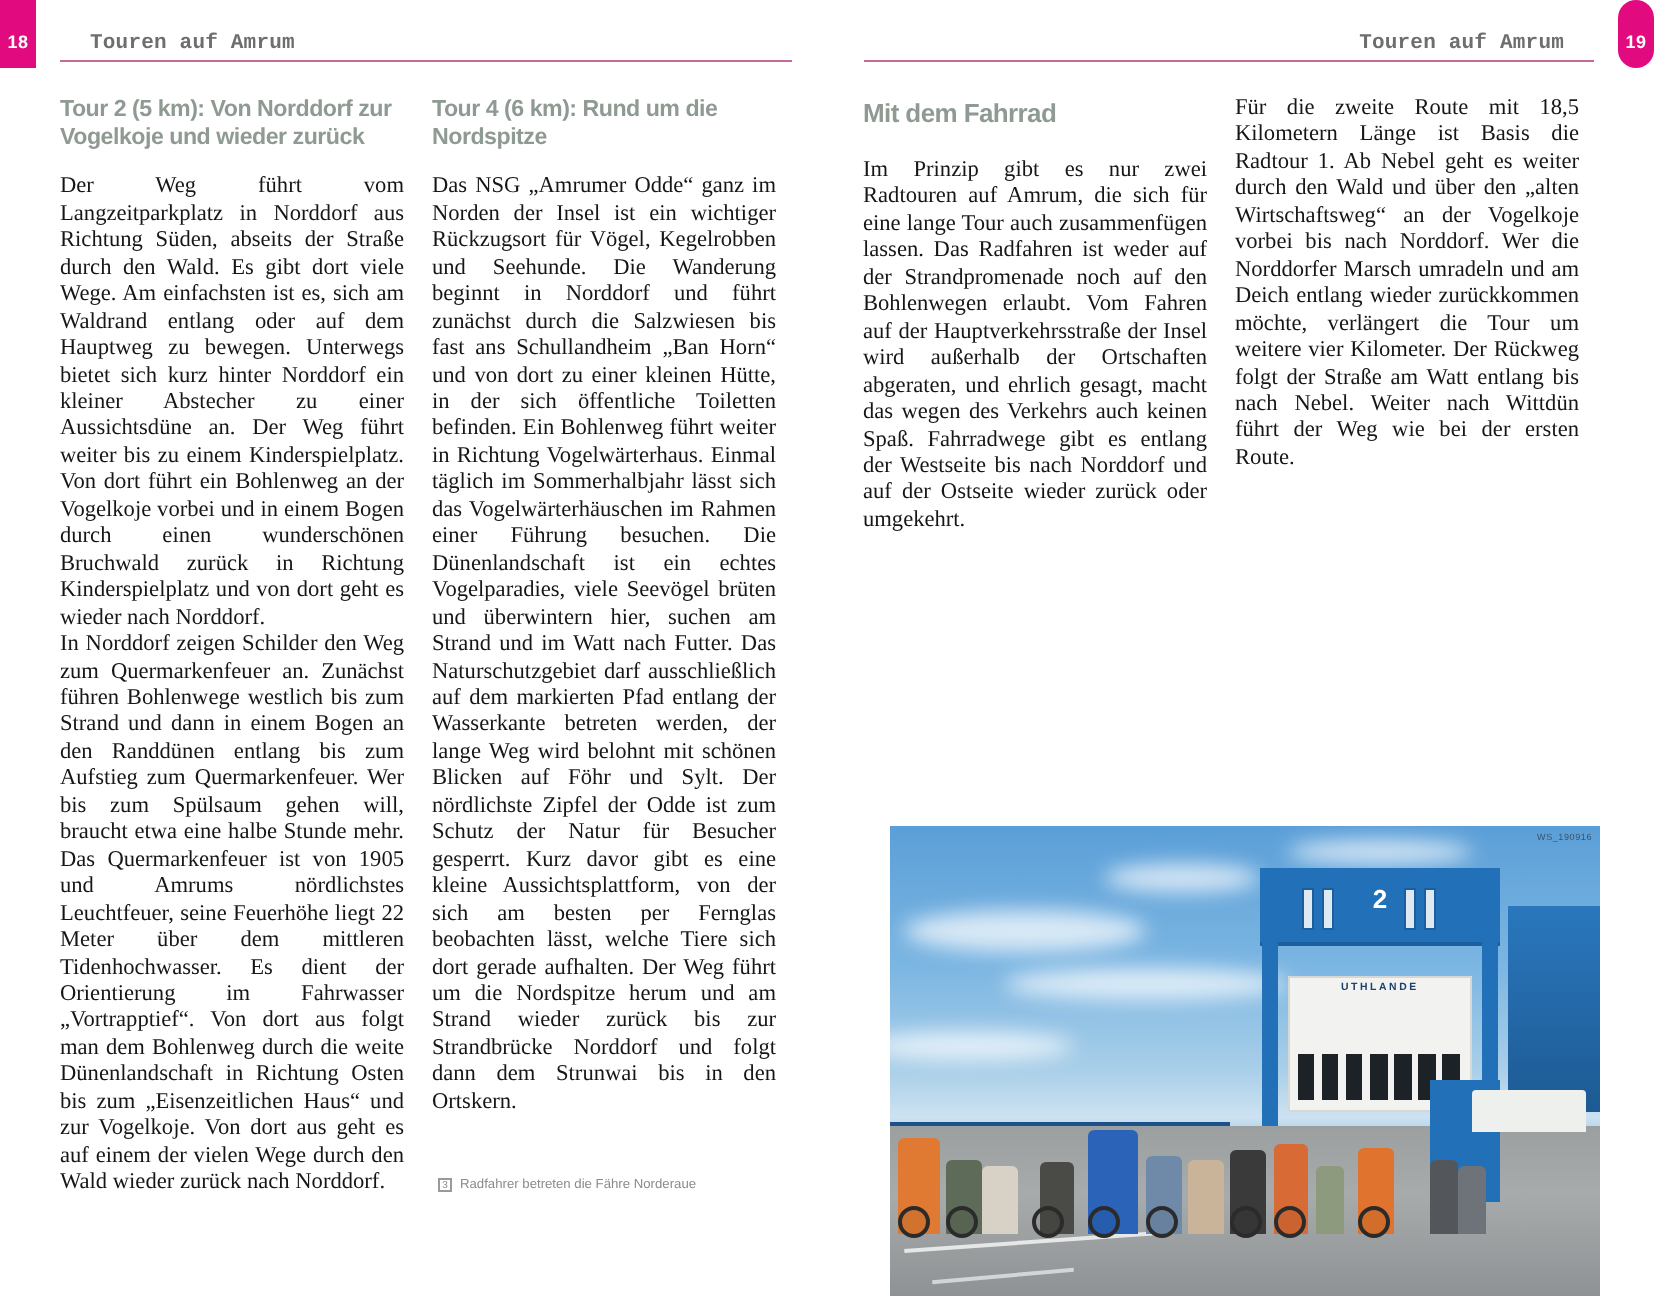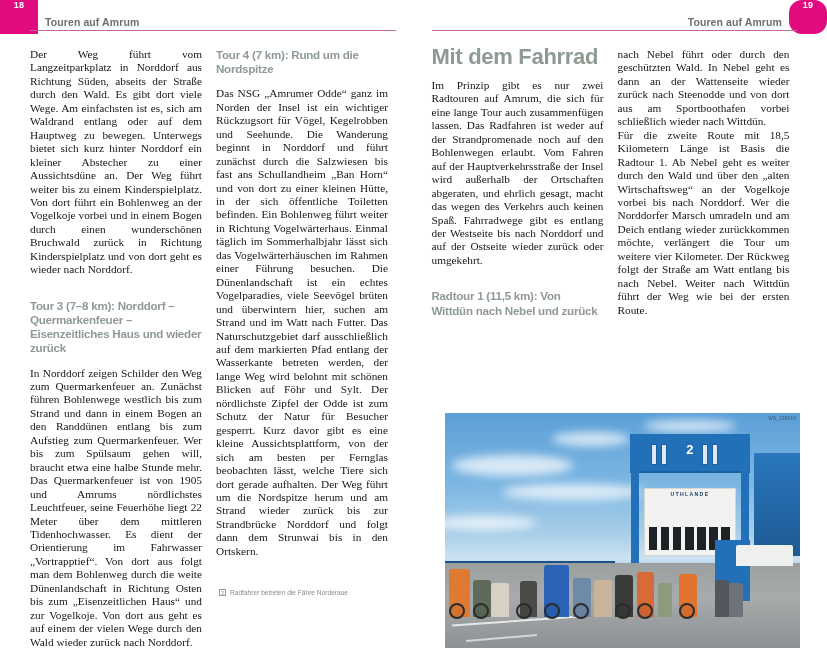--- a/index.html
+++ b/index.html
@@ -18,33 +18,33 @@
   
   .runhead { position: relative; height: 40px; }
   .runhead .rule {
     position: absolute; left: 0; right: 0; bottom: 9px;
     height: 1.2px; background: #c26a9c;
   }
   .page.left .runhead .rule  { left: 30px; right: 18px; }
   .page.right .runhead .rule { left: 18px; right: 30px; }
 
   .pagetab {
-    position: absolute; top: 0; width: 38px; height: 34px;
+    position: absolute; top: 0; width: 18px; height: 34px;
     background: #e10a7e; color: #fff;
     font-family: "Liberation Sans", sans-serif;
     font-weight: bold; font-size: 9px;
     display: flex; align-items: flex-end; justify-content: center;
-    padding-bottom: 24px; letter-spacing: .2px;
+    padding-bottom: 8px; letter-spacing: .2px;
   }
   .page.left  .pagetab { left: 0; }
   .page.right .pagetab { right: 0; border-radius: 13px; }
 
   .runtitle {
     position: absolute; bottom: 12px;
-    font-family: Liberation Sans, sans-serif;
+    font-family: Liberation Mono, monospace;
     font-weight: bold; font-size: 10.5px; color: #6e6e6e;
     letter-spacing: .1px;
   }
   .page.left  .runtitle { left: 45px; }
   .page.right .runtitle { right: 45px; }
 
   
   .cols {
     position: absolute; top: 48px; bottom: 8px;
     display: flex; gap: 14px;
@@ -71,21 +71,21 @@
     line-height: 14.2px;
     color: #8e9a92;
     letter-spacing: -0.25px;
   }
   h3.tourhead.spaced { margin-top: 22px; }
 
   h2.sectionhead {
     margin: 0 0 13px 0;
     font-family: "Liberation Sans", sans-serif;
     font-weight: bold;
-    font-size: 22px;
+    font-size: 13px;
     line-height: 18px;
     color: #8e9a92;
     letter-spacing: -0.3px;
   }
 
   
   .photo-wrap {
     position: absolute;
     left: 445px; top: 413px;
     width: 355px; height: 235px;
@@ -208,27 +208,27 @@
       <div class="pagetab">
         <span>18</span>
       </div>
       <div class="runtitle">Touren auf Amrum</div>
       <div class="rule"></div>
     </div>
 
     <div class="cols">
 
       <div class="col">
+        <h3 class="tourhead">Tour 2 (5 km): Von Norddorf zur Vogelkoje und wieder zurück</h3>
         <p class="body">Der Weg führt vom Langzeitparkplatz in Norddorf aus Richtung Süden, abseits der Straße durch den Wald. Es gibt dort viele Wege. Am einfachsten ist es, sich am Waldrand entlang oder auf dem Hauptweg zu bewegen. Unterwegs bietet sich kurz hinter Norddorf ein kleiner Abstecher zu einer Aussichtsdüne an. Der Weg führt weiter bis zu einem Kinderspielplatz. Von dort führt ein Bohlenweg an der Vogelkoje vorbei und in einem Bogen durch einen wunderschönen Bruchwald zurück in Richtung Kinderspielplatz und von dort geht es wieder nach Norddorf.</p>
-        <h3 class="tourhead spaced">Tour 3 (7–8 km): Norddorf – Quermarkenfeuer – Eisenzeitliches Haus und wieder zurück</h3>
         <p class="body">In Norddorf zeigen Schilder den Weg zum Quermarkenfeuer an. Zunächst führen Bohlenwege westlich bis zum Strand und dann in einem Bogen an den Randdünen entlang bis zum Aufstieg zum Quermarkenfeuer. Wer bis zum Spülsaum gehen will, braucht etwa eine halbe Stunde mehr. Das Quermarkenfeuer ist von 1905 und Amrums nördlichstes Leuchtfeuer, seine Feuerhöhe liegt 22 Meter über dem mittleren Tidenhochwasser. Es dient der Orientierung im Fahrwasser „Vortrapptief“. Von dort aus folgt man dem Bohlenweg durch die weite Dünenlandschaft in Richtung Osten bis zum „Eisenzeitlichen Haus“ und zur Vogelkoje. Von dort aus geht es auf einem der vielen Wege durch den Wald wieder zurück nach Norddorf.</p>
       </div>
 
       <div class="col">
-        <h3 class="tourhead">Tour 4 (7 km): Rund um die Nordspitze</h3>
+        <h3 class="tourhead">Tour 4 (6 km): Rund um die Nordspitze</h3>
         <p class="body">Das NSG „Amrumer Odde“ ganz im Norden der Insel ist ein wichtiger Rückzugsort für Vögel, Kegelrobben und Seehunde. Die Wanderung beginnt in Norddorf und führt zunächst durch die Salzwiesen bis fast ans Schullandheim „Ban Horn“ und von dort zu einer kleinen Hütte, in der sich öffentliche Toiletten befinden. Ein Bohlenweg führt weiter in Richtung Vogelwärterhaus. Einmal täglich im Sommerhalbjahr lässt sich das Vogelwärterhäuschen im Rahmen einer Führung besuchen. Die Dünenlandschaft ist ein echtes Vogelparadies, viele Seevögel brüten und überwintern hier, suchen am Strand und im Watt nach Futter. Das Naturschutzgebiet darf ausschließlich auf dem markierten Pfad entlang der Wasserkante betreten werden, der lange Weg wird belohnt mit schönen Blicken auf Föhr und Sylt. Der nördlichste Zipfel der Odde ist zum Schutz der Natur für Besucher gesperrt. Kurz davor gibt es eine kleine Aussichtsplattform, von der sich am besten per Fernglas beobachten lässt, welche Tiere sich dort gerade aufhalten. Der Weg führt um die Nordspitze herum und am Strand wieder zurück bis zur Strandbrücke Norddorf und folgt dann dem Strunwai bis in den Ortskern.</p>
       </div>
 
     </div>
 
     <div class="caption">
       <span class="capicon">3</span>
       <span>Radfahrer betreten die Fähre Norderaue</span>
     </div>
 
@@ -242,25 +242,23 @@
       </div>
       <div class="runtitle">Touren auf Amrum</div>
       <div class="rule"></div>
     </div>
 
     <div class="cols">
 
       <div class="col">
         <h2 class="sectionhead">Mit dem Fahrrad</h2>
         <p class="body">Im Prinzip gibt es nur zwei Radtouren auf Amrum, die sich für eine lange Tour auch zusammenfügen lassen. Das Radfahren ist weder auf der Strandpromenade noch auf den Bohlenwegen erlaubt. Vom Fahren auf der Hauptverkehrsstraße der Insel wird außerhalb der Ortschaften abgeraten, und ehrlich gesagt, macht das wegen des Verkehrs auch keinen Spaß. Fahrradwege gibt es entlang der Westseite bis nach Norddorf und auf der Ostseite wieder zurück oder umgekehrt.</p>
-        <h3 class="tourhead spaced">Radtour 1 (11,5 km): Von Wittdün nach Nebel und zurück</h3>
       </div>
 
       <div class="col">
-        <p class="body">nach Nebel führt oder durch den geschützten Wald. In Nebel geht es dann an der Wattenseite wieder zurück nach Steenodde und von dort aus am Sportboothafen vorbei schließlich wieder nach Wittdün.</p>
         <p class="body">Für die zweite Route mit 18,5 Kilometern Länge ist Basis die Radtour 1. Ab Nebel geht es weiter durch den Wald und über den „alten Wirtschaftsweg“ an der Vogelkoje vorbei bis nach Norddorf. Wer die Norddorfer Marsch umradeln und am Deich entlang wieder zurückkommen möchte, verlängert die Tour um weitere vier Kilometer. Der Rückweg folgt der Straße am Watt entlang bis nach Nebel. Weiter nach Wittdün führt der Weg wie bei der ersten Route.</p>
       </div>
 
     </div>
   </div>
 
   <div class="photo-wrap">
     <div class="photo">
 
       <div class="cloud" style="left:2%;top:18%;width:34%;height:9%;"></div>

